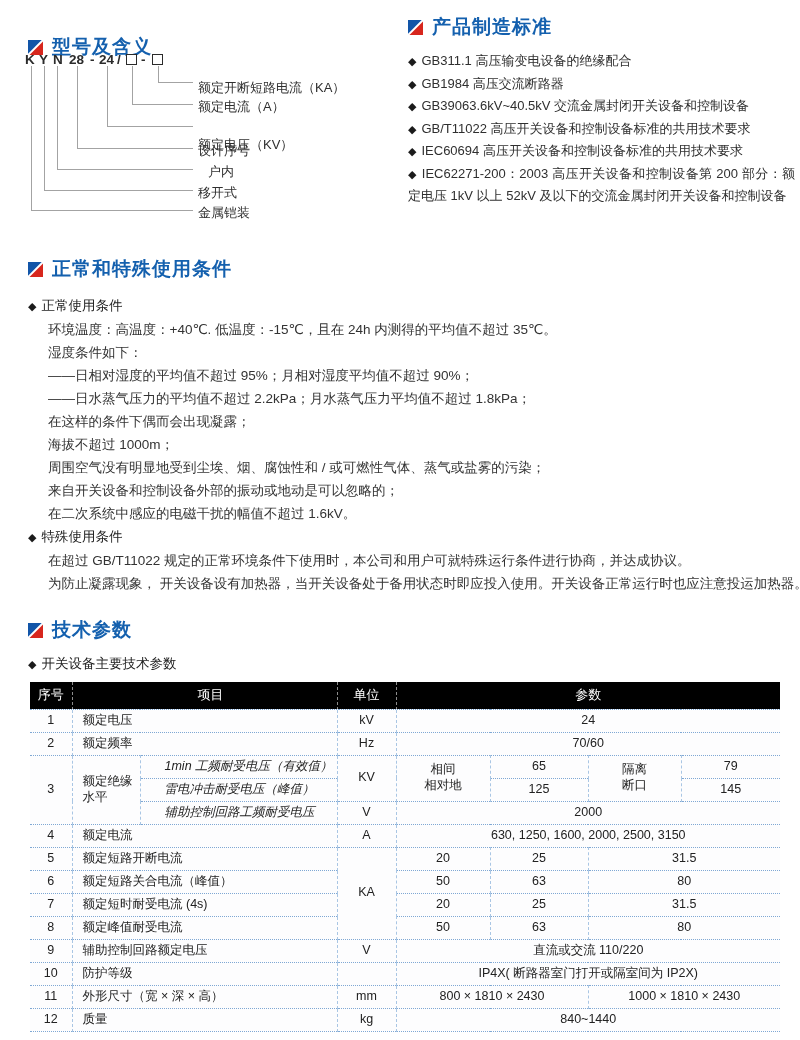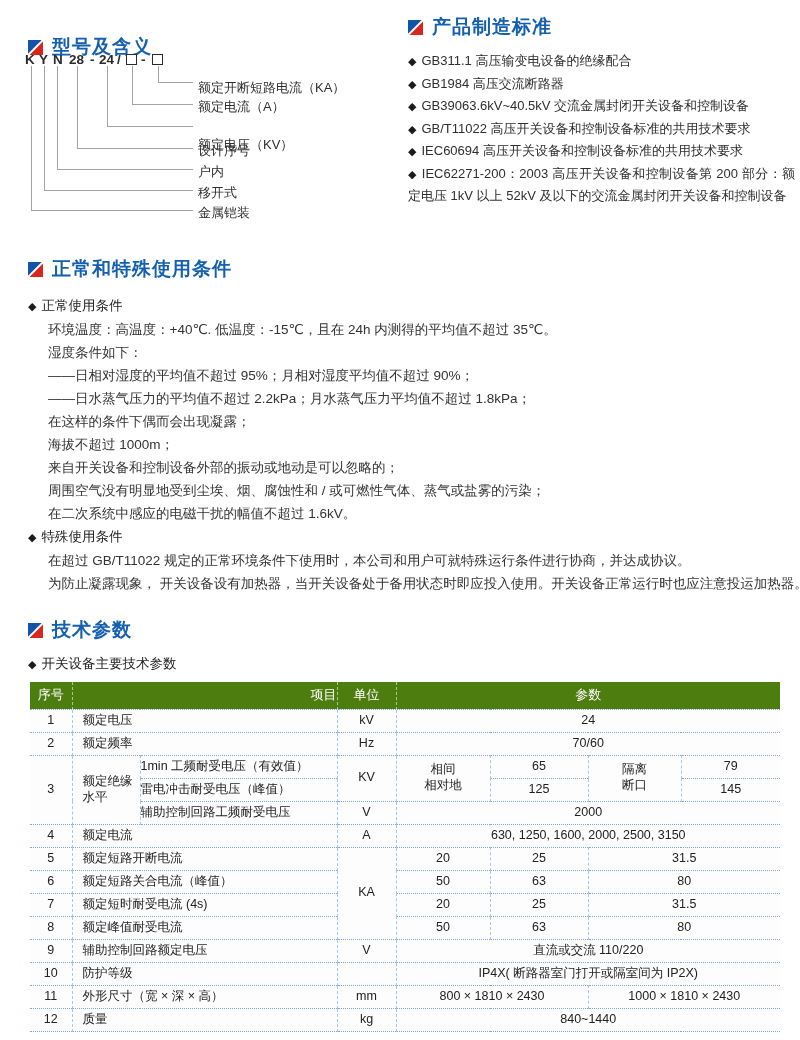--- a/index.html
+++ b/index.html
@@ -28,34 +28,34 @@
 
   
   .conditions { position:absolute; left:28px; top:294px; width:762px; font-size:13.5px; color:#333; }
   .cond-bullet { line-height:23px; font-weight:normal; color:#222; }
   .cond-line { line-height:23px; margin-left:20px; white-space:nowrap; }
 
   
   .sub-bullet { position:absolute; left:28px; top:655px; font-size:13.5px; color:#222; }
   .ptable { position:absolute; left:30px; top:682px; width:750px; border-collapse:collapse; table-layout:fixed; font-size:12.5px; color:#222; }
   .ptable th {
-    background:#4d7c0f; color:#fff; font-weight:normal; height:27px;
+    background:#000000; color:#fff; font-weight:normal; height:27px;
     border-right:1px dashed rgba(255,255,255,.55); text-align:center; font-size:13px;
   }
   .ptable th:last-child { border-right:none;margin-top:16px; }
-  .ptable th.ti { text-align:right; padding-left:12px; }
+  .ptable th.ti { text-align:center; padding-left:12px; }
   .ptable td {
     height:23px; text-align:center; vertical-align:middle;
     border-top:1px dotted #7fa8d4; border-right:1px dashed #a9c6e4;
     background:#fdfdfe; padding:0 2px; line-height:1.25;
   }
   .ptable td:last-child { border-right:none; }
   .ptable tr:last-child td { border-bottom:1px dotted #7fa8d4; }
   .ptable td.ti { text-align:left; padding-left:10px; }
-  .ptable td.ts { text-align:left; padding-left:0; }
+  .ptable td.ts { text-align:left; padding-left:24px;font-style:italic; }
   .wrap2 { white-space:pre-line; }
 </style>
 </head>
 <body>
 
 <div class="sec-title" style="left:28px; top:14px;margin-top:20px;">
   <svg class="sec-icon" viewBox="0 0 16 16">
     <polygon points="0,0 14.6,0 0,14.6" fill="#1255a8"></polygon>
     <polygon points="16,1.6 16,16 1.6,16" fill="#d7261d"></polygon>
   </svg>
@@ -79,21 +79,21 @@
   <div class="conn" style="left:107px; top:66px; width:86px;  height:61px;"></div>
   <div class="conn" style="left:77px;  top:66px; width:116px; height:83px;"></div>
   <div class="conn" style="left:57px;  top:66px; width:136px; height:104px;"></div>
   <div class="conn" style="left:44px;  top:66px; width:149px; height:125px;"></div>
   <div class="conn" style="left:31px;  top:66px; width:162px; height:145px;"></div>
 
   <div class="dlabel" style="top:79px;text-align:right;">额定开断短路电流（KA）</div>
   <div class="dlabel" style="top:98px;">额定电流（A）</div>
   <div class="dlabel" style="top:136px;">额定电压（KV）</div>
   <div class="dlabel" style="top:142px;">设计序号</div>
-  <div class="dlabel" style="top:163px;">户内</div>
+  <div class="dlabel" style="top:163px;margin-left:10px;">户内</div>
   <div class="dlabel" style="top:184px;">移开式</div>
   <div class="dlabel" style="top:204px;">金属铠装</div>
 </div>
 
 <div class="sec-title" style="left:408px; top:14px;">
   <svg class="sec-icon" viewBox="0 0 16 16">
     <polygon points="0,0 14.6,0 0,14.6" fill="#1255a8"></polygon>
     <polygon points="16,1.6 16,16 1.6,16" fill="#d7261d"></polygon>
   </svg>
   <span>产品制造标准</span>
@@ -117,22 +117,22 @@
 </div>
 
 <div class="conditions">
   <div class="cond-bullet"><span class="diamond">◆</span><span>正常使用条件</span></div>
   <div class="cond-line">环境温度：高温度：+40℃. 低温度：-15℃，且在 24h 内测得的平均值不超过 35℃。</div>
   <div class="cond-line">湿度条件如下：</div>
   <div class="cond-line">——日相对湿度的平均值不超过 95%；月相对湿度平均值不超过 90%；</div>
   <div class="cond-line">——日水蒸气压力的平均值不超过 2.2kPa；月水蒸气压力平均值不超过 1.8kPa；</div>
   <div class="cond-line">在这样的条件下偶而会出现凝露；</div>
   <div class="cond-line">海拔不超过 1000m；</div>
+  <div class="cond-line">周围空气没有明显地受到尘埃、烟、腐蚀性和 / 或可燃性气体、蒸气或盐雾的污染；</div>
   <div class="cond-line">来自开关设备和控制设备外部的振动或地动是可以忽略的；</div>
-  <div class="cond-line">周围空气没有明显地受到尘埃、烟、腐蚀性和 / 或可燃性气体、蒸气或盐雾的污染；</div>
   <div class="cond-line">在二次系统中感应的电磁干扰的幅值不超过 1.6kV。</div>
   <div class="cond-bullet"><span class="diamond">◆</span><span>特殊使用条件</span></div>
   <div class="cond-line">在超过 GB/T11022 规定的正常环境条件下使用时，本公司和用户可就特殊运行条件进行协商，并达成协议。</div>
   <div class="cond-line">为防止凝露现象， 开关设备设有加热器，当开关设备处于备用状态时即应投入使用。开关设备正常运行时也应注意投运加热器。</div>
 </div>
 
 <div class="sec-title" style="left:28px; top:617px;">
   <svg class="sec-icon" viewBox="0 0 16 16">
     <polygon points="0,0 14.6,0 0,14.6" fill="#1255a8"></polygon>
     <polygon points="16,1.6 16,16 1.6,16" fill="#d7261d"></polygon>

